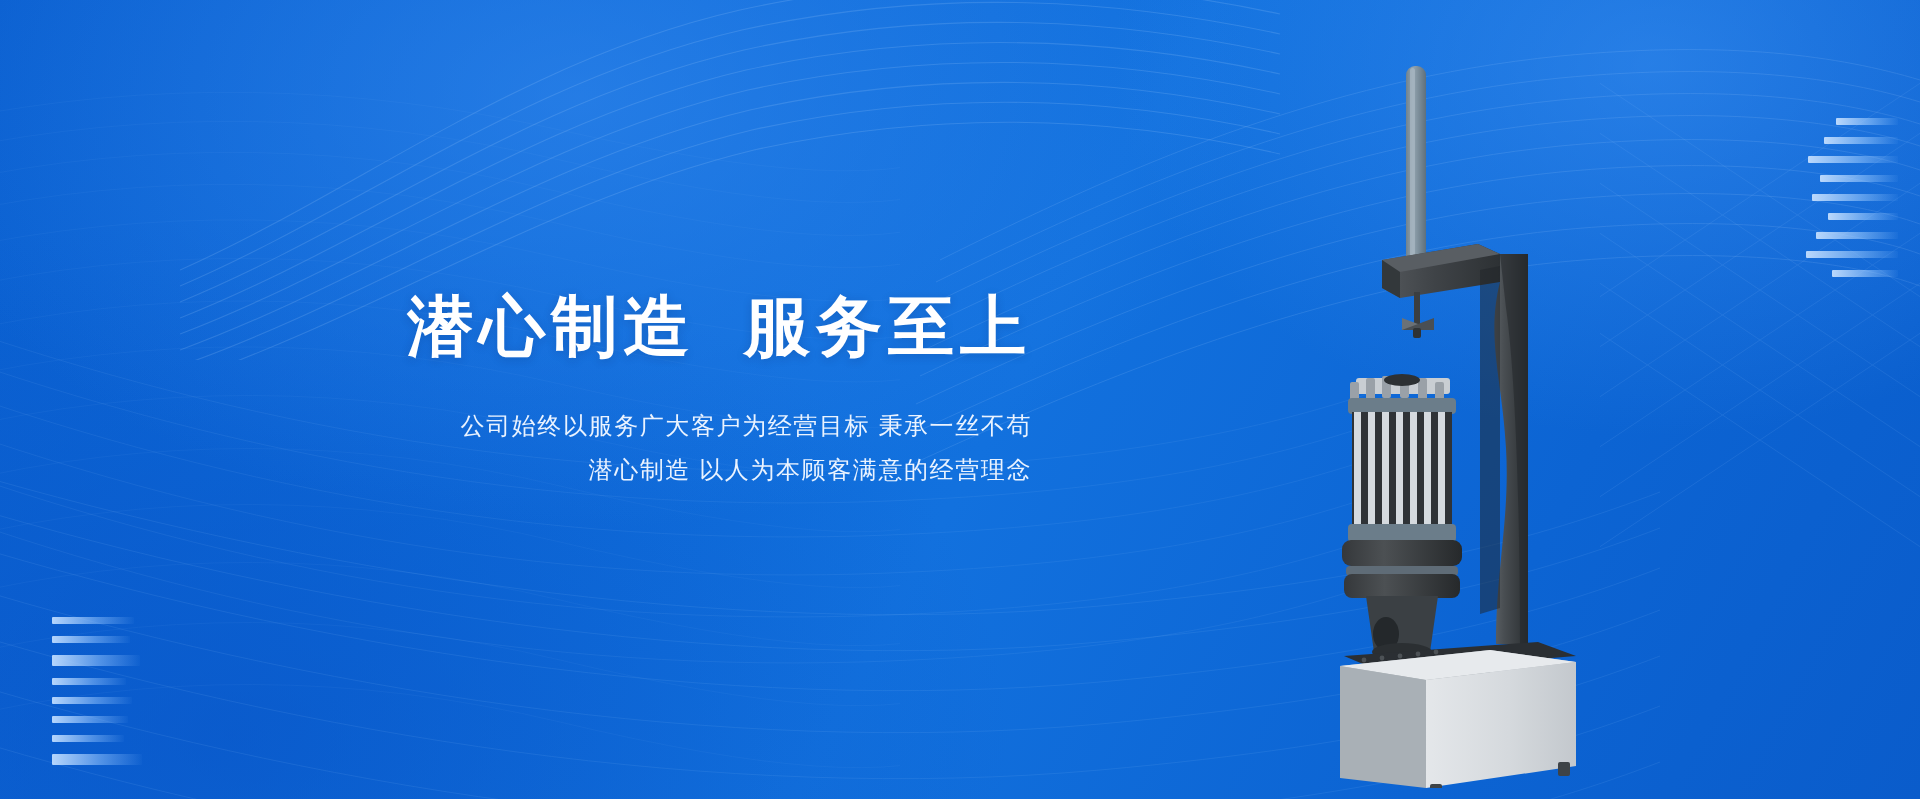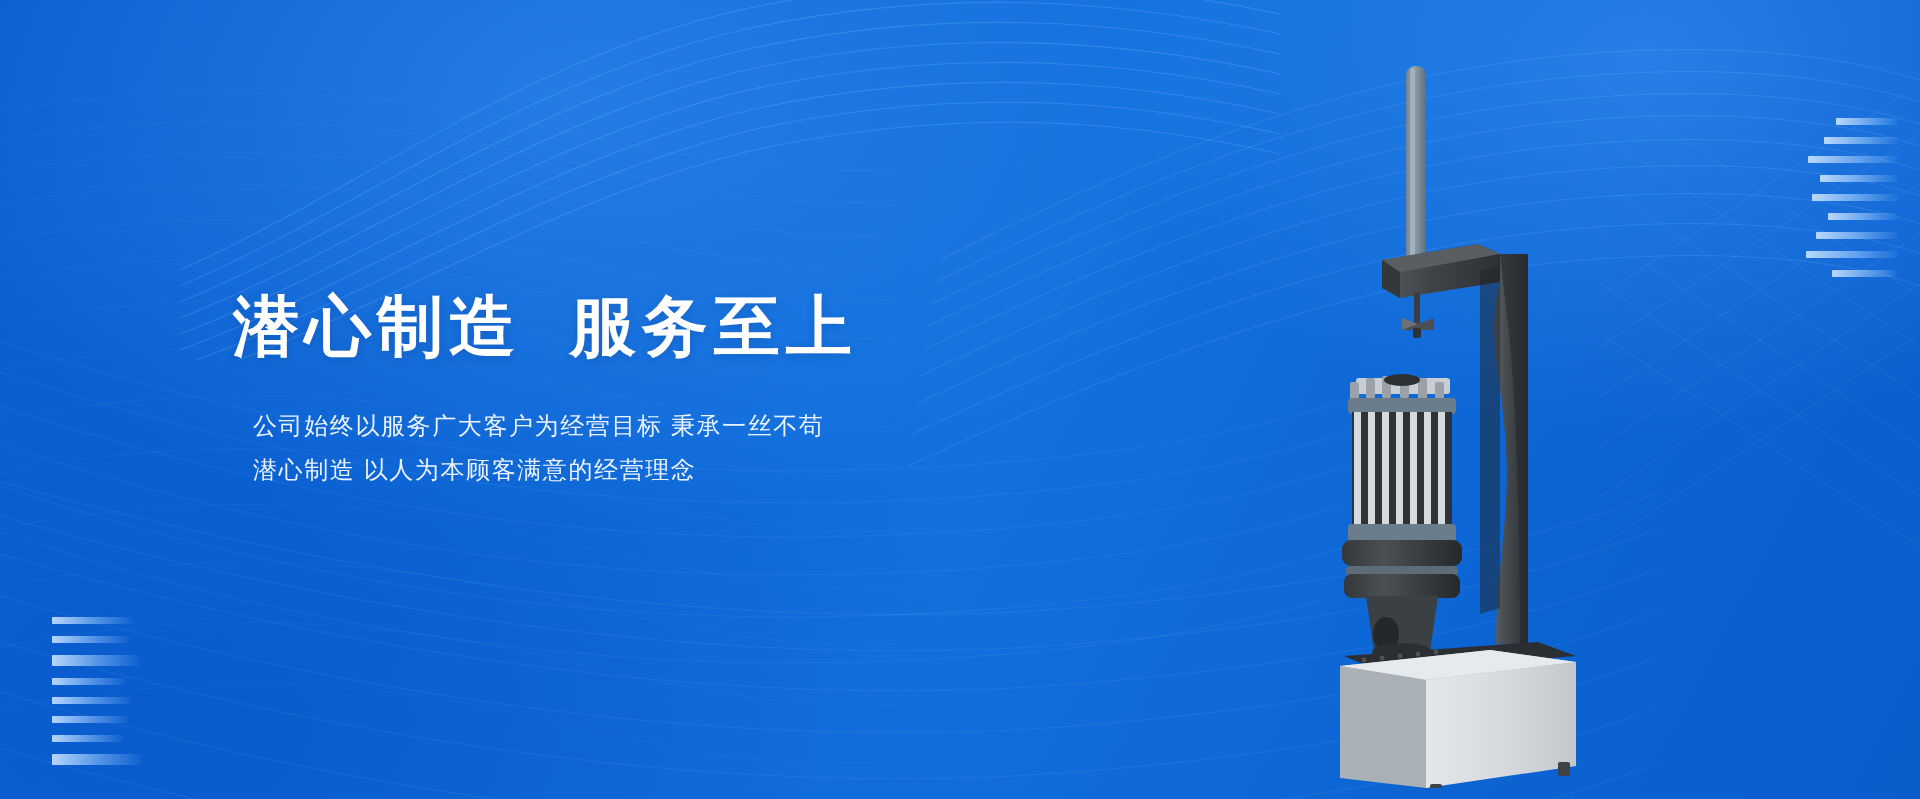--- a/index.html
+++ b/index.html
@@ -43,23 +43,24 @@
     background:linear-gradient(90deg, rgba(200,225,255,.92) 0%, rgba(160,205,255,.55) 55%, rgba(120,180,250,.05) 100%);
   }
   #bars-left { bottom:22px; left:52px; width:96px; }
   #bars-left .bar {
     background:linear-gradient(90deg, rgba(190,220,255,.95) 0%, rgba(150,198,255,.5) 55%, rgba(110,175,250,.04) 100%);
   }
 
   
   #copy {
     position:absolute;
-    left:233px;
+    left:252px;
     top:290px;
     width:780px;
+    text-align:right;
   }
   #headline {
     font-size:66px;
     font-weight:bold;
     color:#ffffff;
     letter-spacing:6px;
     line-height:1.12;
     white-space:pre;
     text-shadow:0 2px 10px rgba(0,30,80,.18);
   }

